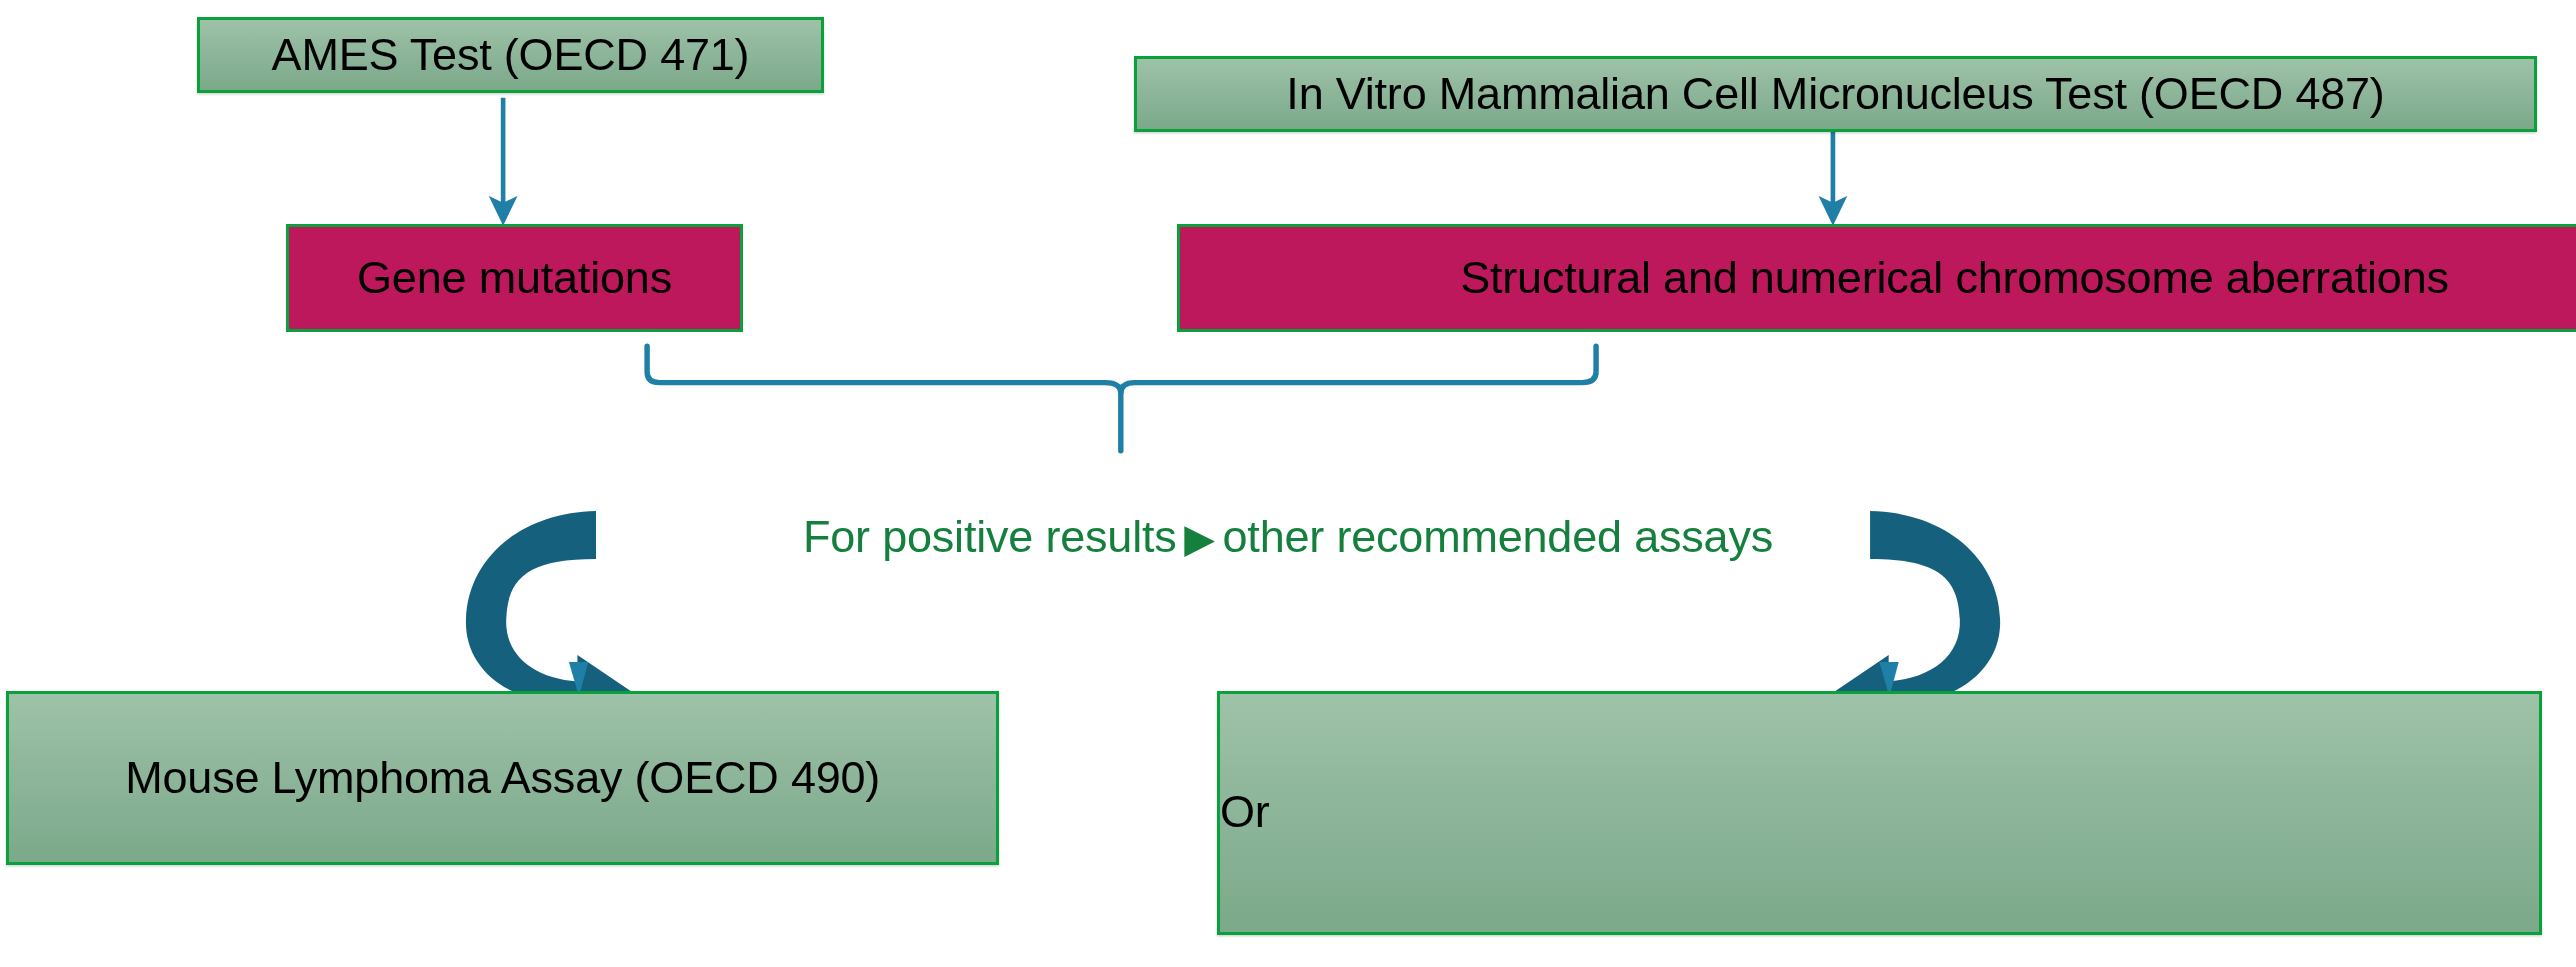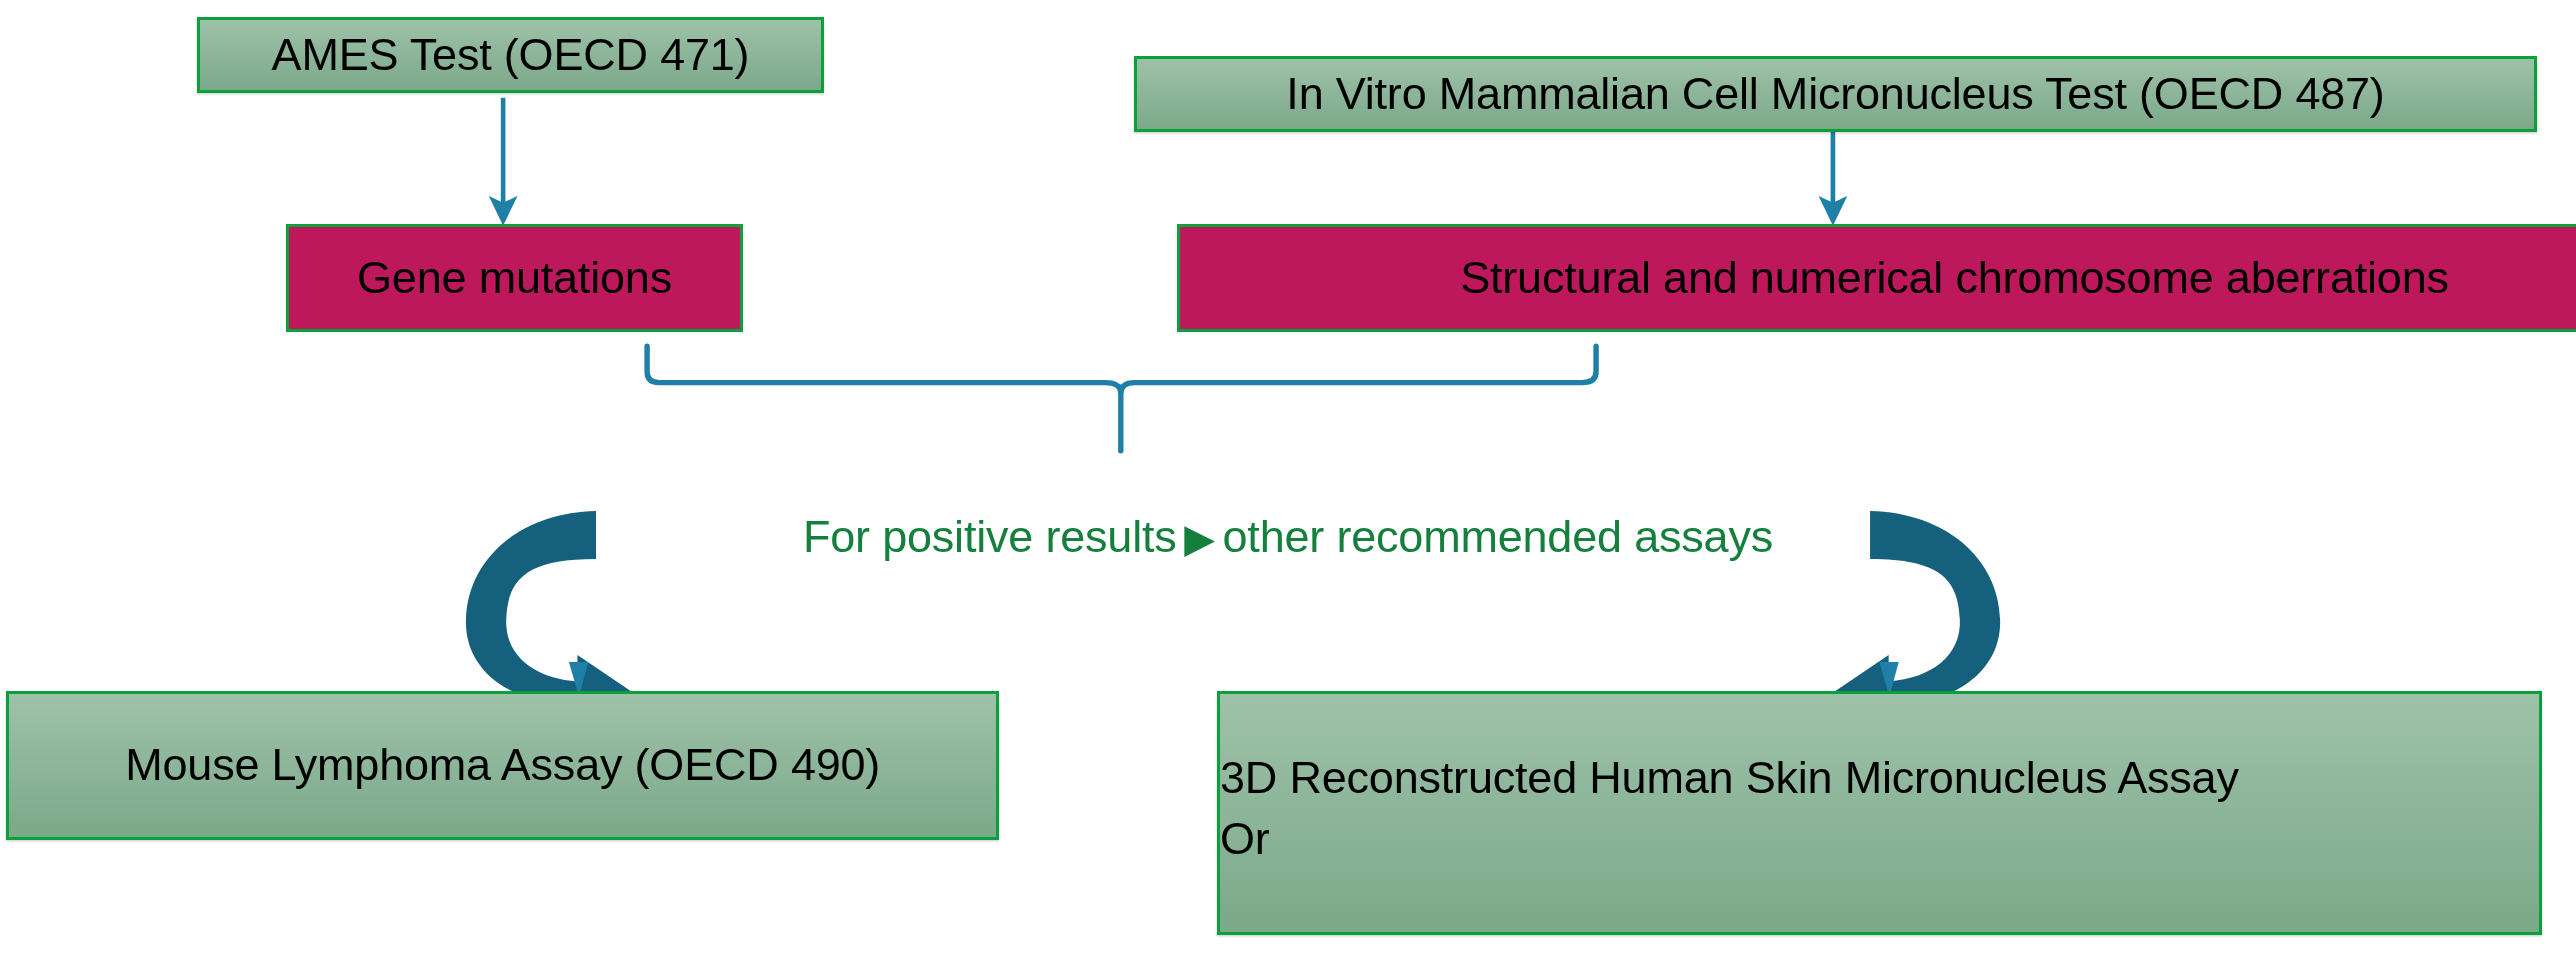--- a/index.html
+++ b/index.html
@@ -38,21 +38,21 @@
   }
   .node.hollow {
     background: #be185d;
     border: 3.1px solid #0aa03c;
   }
 
   #box-ames      { left: 197px;  top: 17px;   width: 627px;  height: 76px;  font-size: 45px; }
   #box-micronuc  { left: 1134px; top: 17px;   width: 1403px; height: 76px;  font-size: 45px; margin-top: 39px; }
   #box-genemut   { left: 286px;  top: 224px;  width: 457px;  height: 108px; font-size: 45px; }
   #box-aberr     { left: 1177px; top: 224px;  width: 1555px; height: 108px; font-size: 45px; }
-  #box-mla       { left: 6.2px;    top: 691px;  width: 993px; height: 149px; font-size: 45px; }
+  #box-mla       { left: 6.2px;    top: 691px;  width: 993px; height: 174px; font-size: 45px; }
   #box-3d        { left: 1217px; top: 691px;  width: 1325px; height: 244px; font-size: 45px;
                    flex-direction: column; justify-content: center; }
   #box-3d .line  { display: block; width: 100%; }
   #box-3d .line.or { margin: 6.2px 0 7.7px 0; }
 
   
   #caption {
     position: absolute;
     left: 0;
     top: 511px;
@@ -164,18 +164,17 @@
 
   <div id="caption">
     <span>For positive results</span><span class="tri">▶</span><span>other recommended assays</span>
   </div>
 
   <div class="node filled" id="box-mla">
     <span>Mouse Lymphoma Assay (OECD 490)</span>
   </div>
 
   <div class="node filled" id="box-3d">
-    <span class="line">3D Reconstructed Human Skin Micronucleus Assay</span>
     <span class="line or">Or</span>
   </div>
 
 </div>
 
 
 </body></html>

